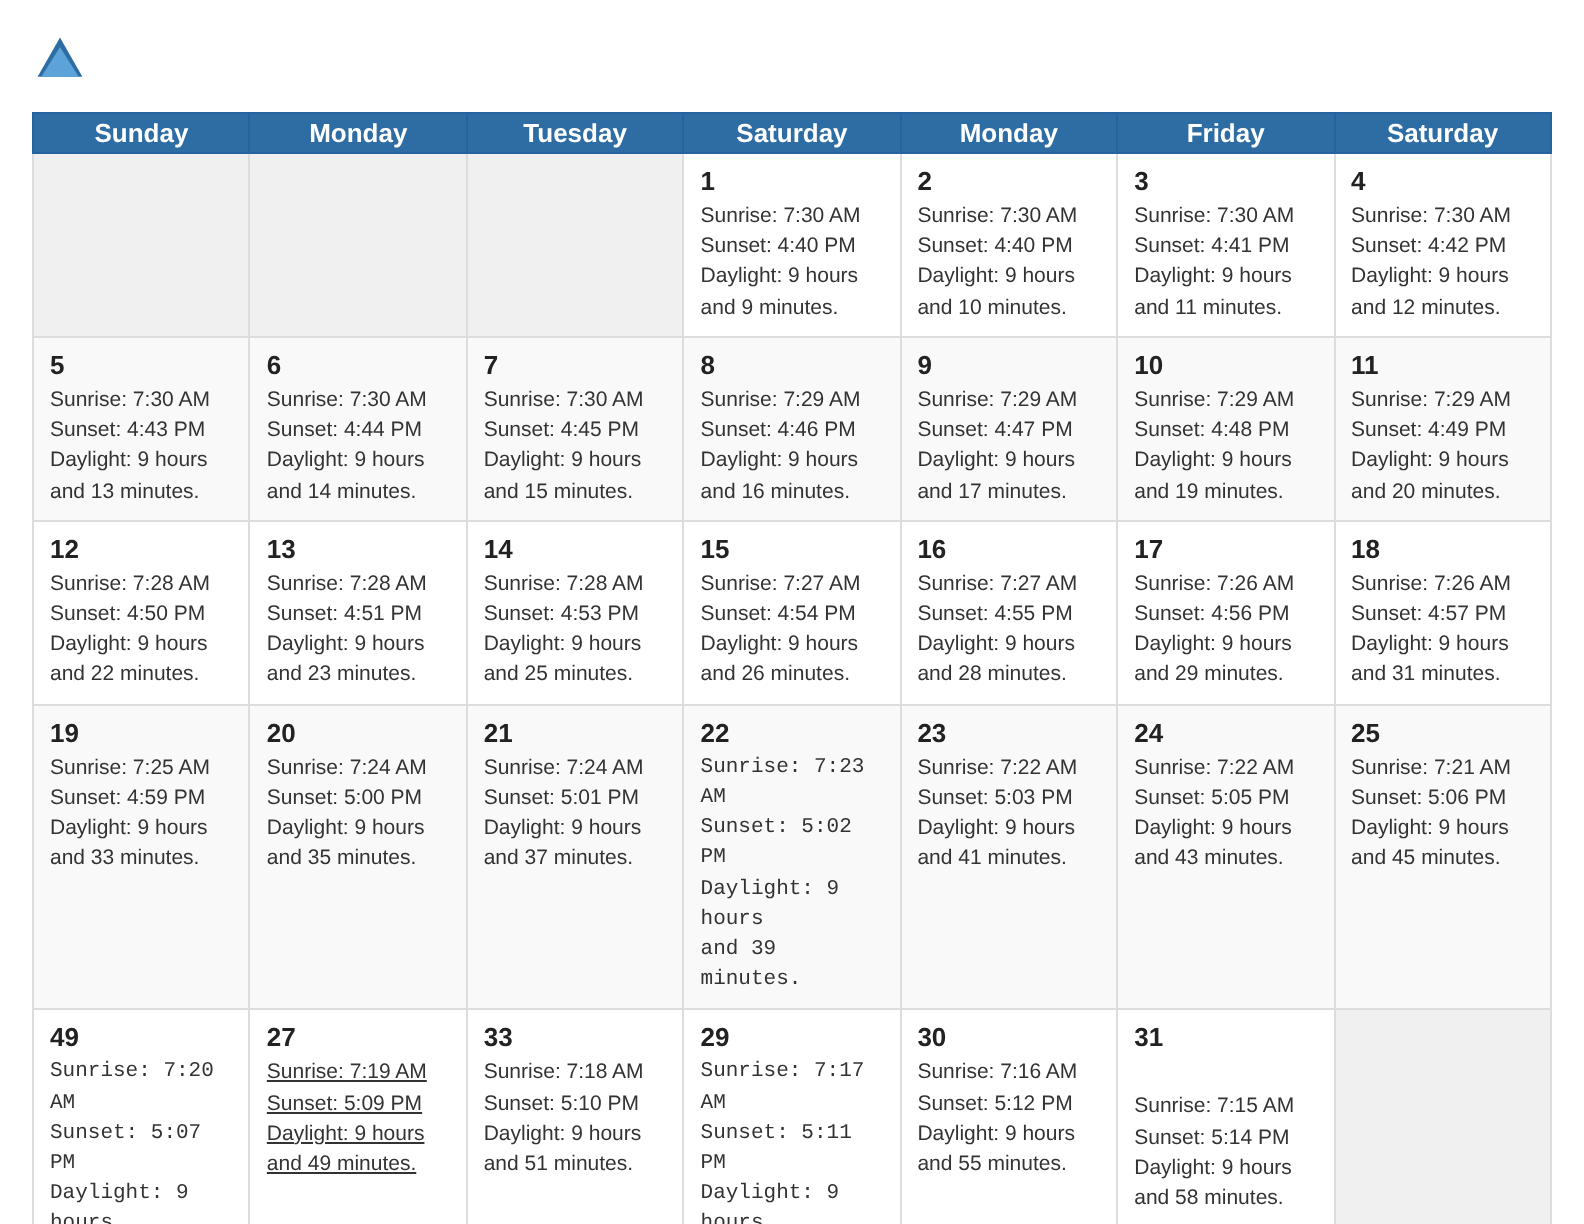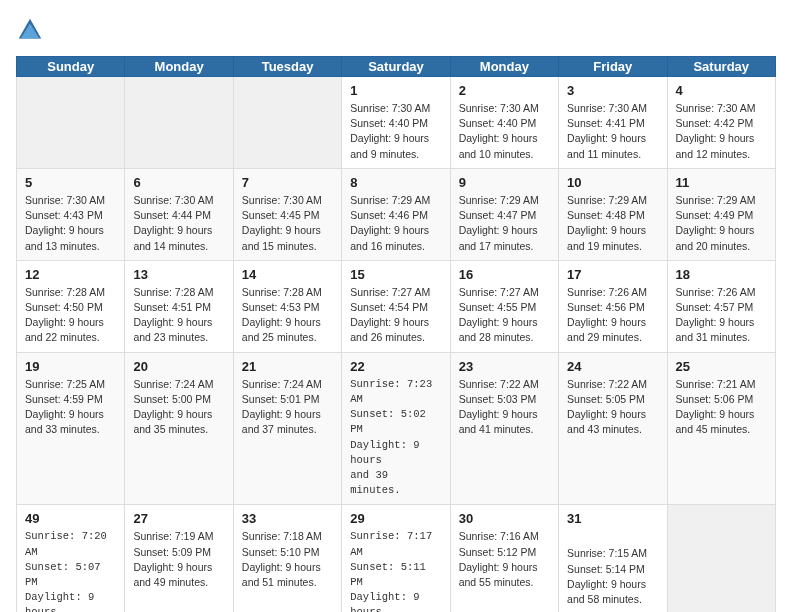--- a/index.html
+++ b/index.html
@@ -310,21 +310,21 @@
       <tr>
         <td>
           <div class="day-number">49</div>
           <div class="day-info" style="white-space: pre-line; font-family: Liberation Mono, monospace;">Sunrise: 7:20 AM
 Sunset: 5:07 PM
 Daylight: 9 hours
 and 47 minutes.</div>
         </td>
         <td>
           <div class="day-number">27</div>
-          <div class="day-info" style="white-space: pre-line;">Sunrise: 7:19 AM
+          <div class="day-info" style="white-space: pre-line; text-decoration: underline;">Sunrise: 7:19 AM
 Sunset: 5:09 PM
 Daylight: 9 hours
 and 49 minutes.</div>
         </td>
         <td>
           <div class="day-number">33</div>
           <div class="day-info" style="white-space: pre-line;">Sunrise: 7:18 AM
 Sunset: 5:10 PM
 Daylight: 9 hours
 and 51 minutes.</div>

